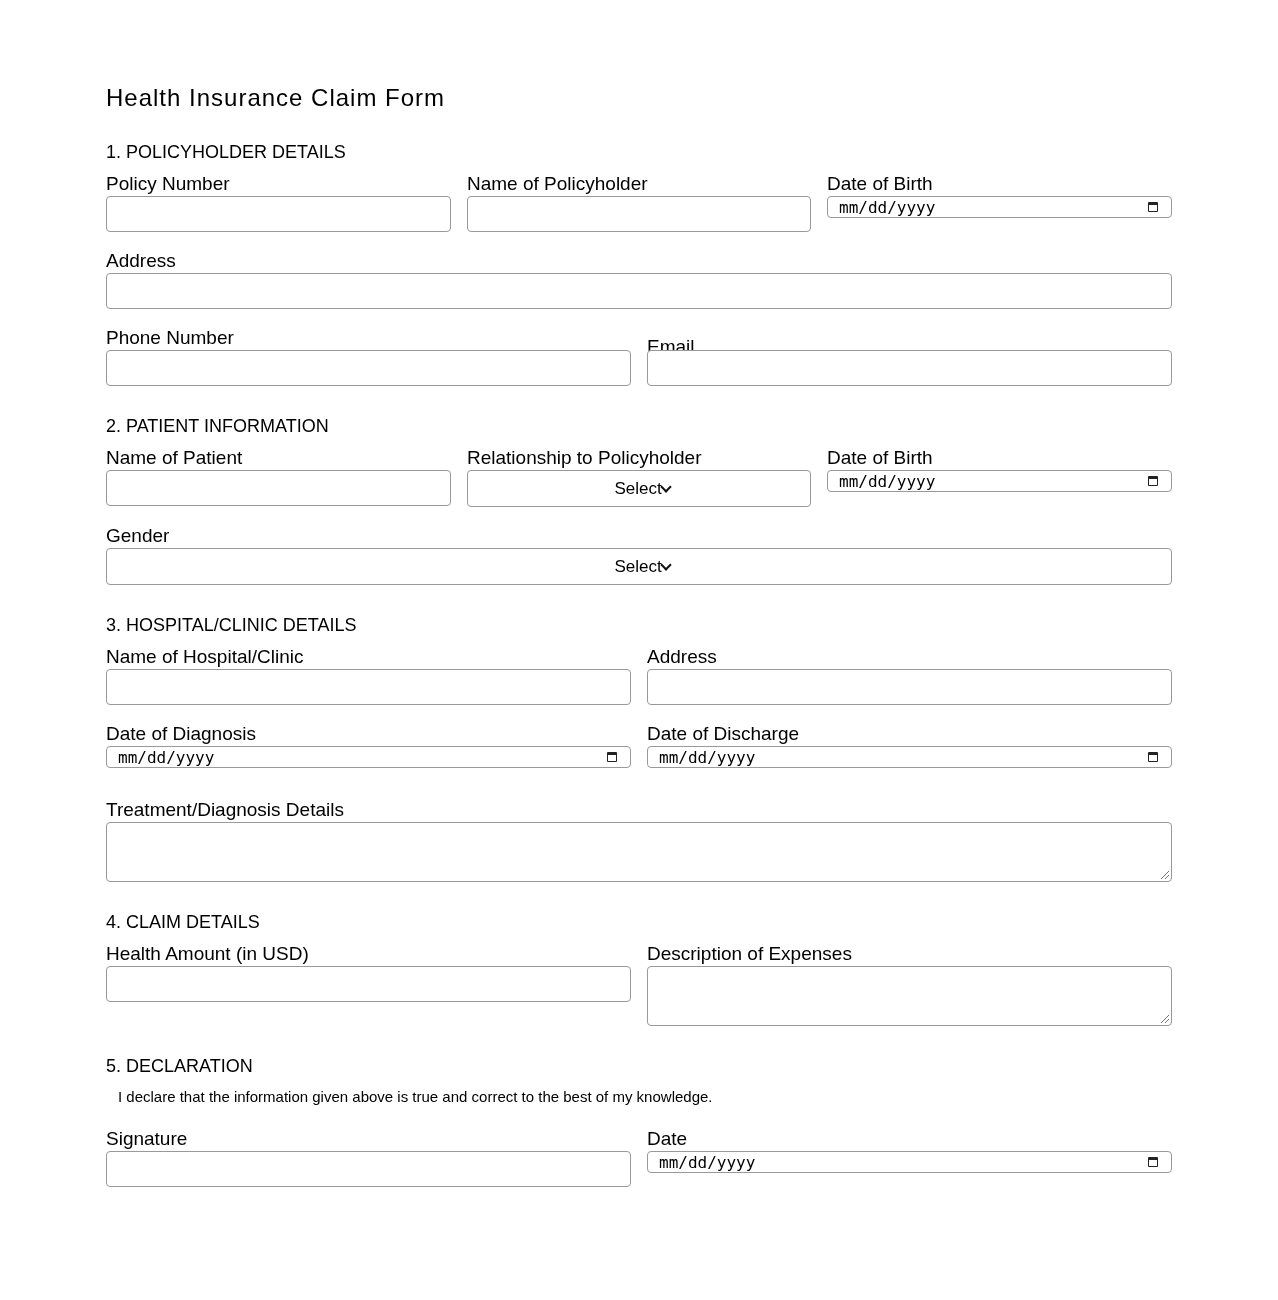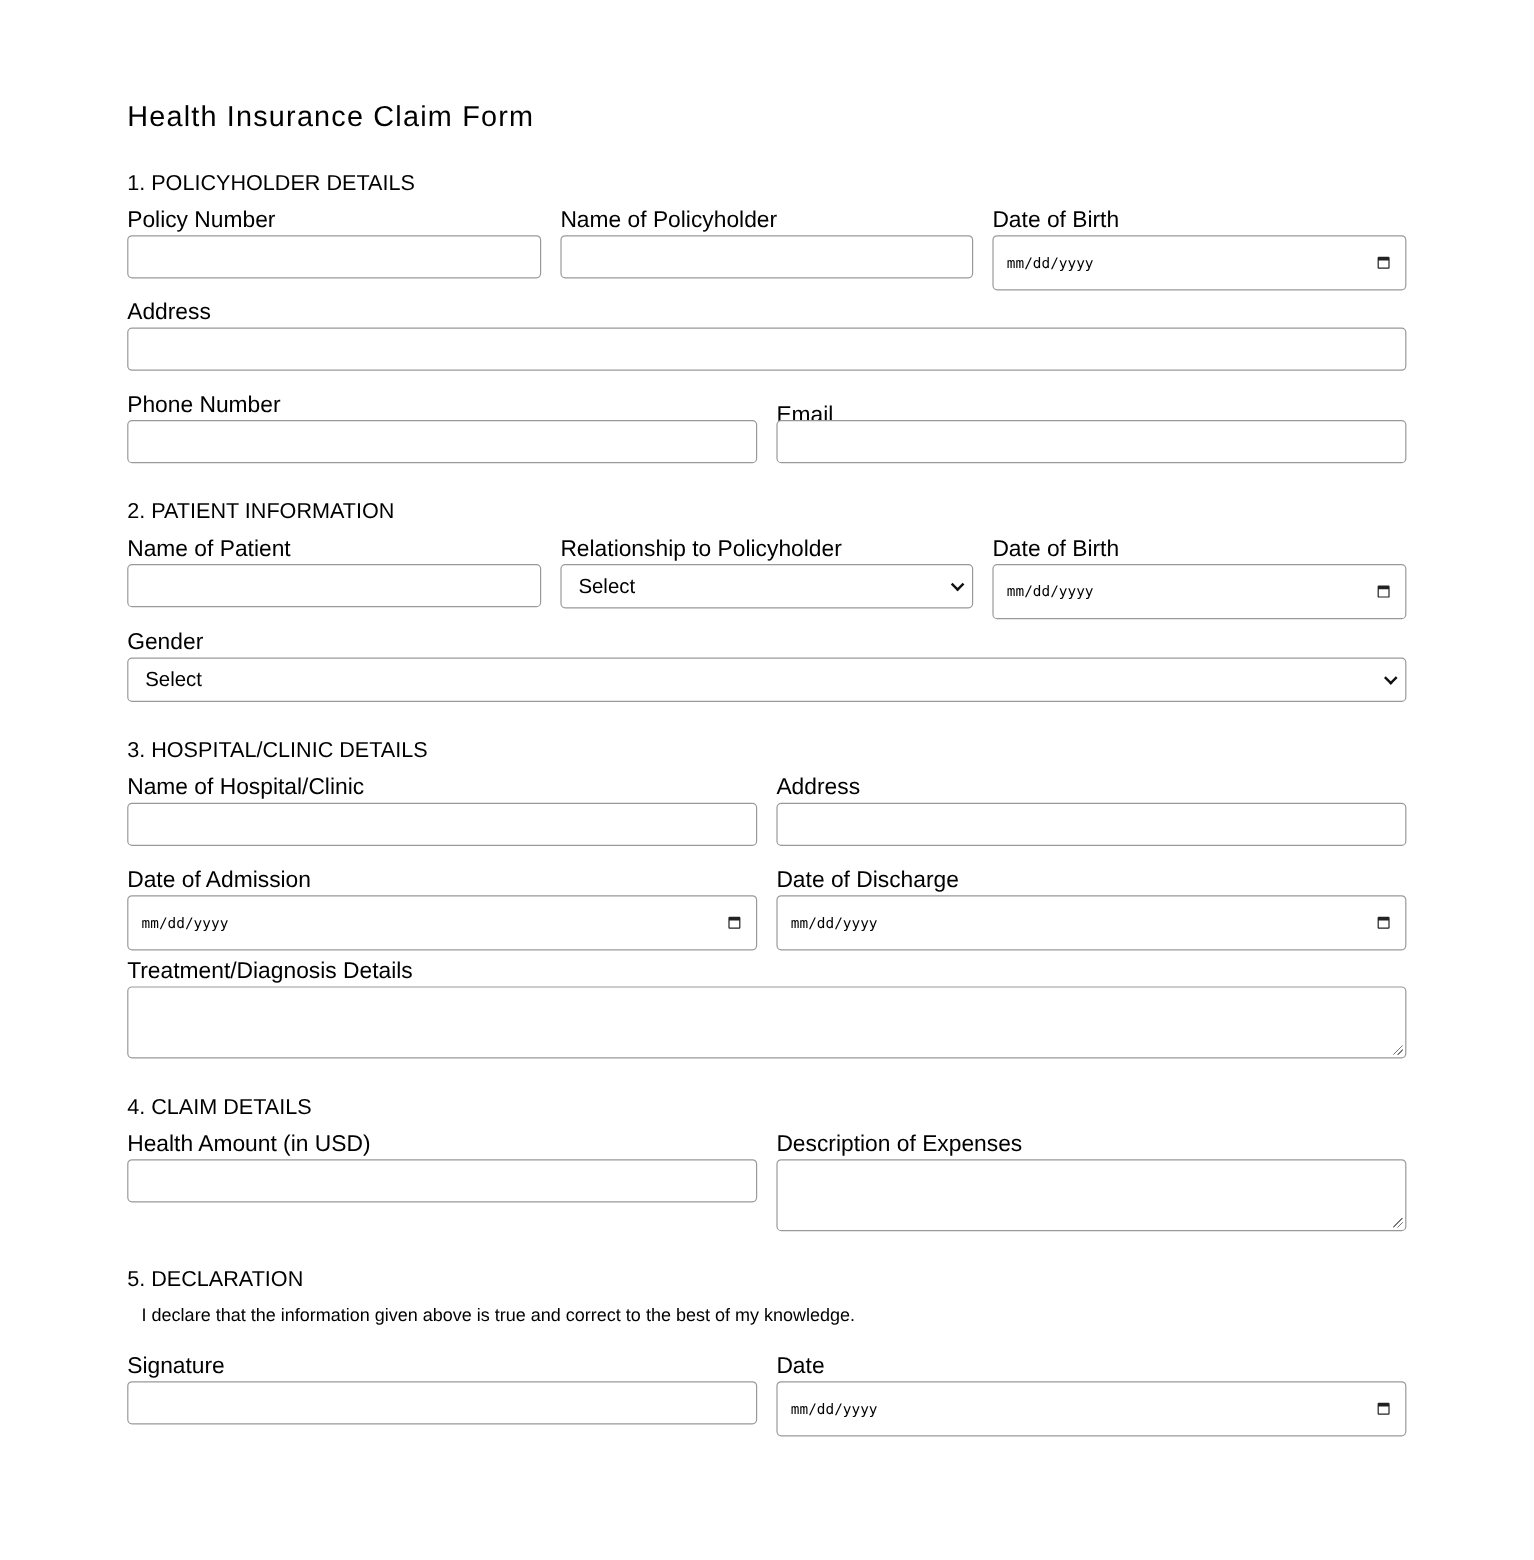--- a/index.html
+++ b/index.html
@@ -3,23 +3,23 @@
 <meta charset="utf-8">
 <style>
   html, body { margin: 0; padding: 0; background: #ffffff; }
   body { font-family: "Liberation Sans", sans-serif; color: #000; width: 1278px; height: 1300px; position: relative; }
   .container { position: absolute; left: 106px; top: 0; width: 1066px; }
   h1 { font-size: 24px; font-weight: normal; letter-spacing: 1px; margin: 0; position: absolute; top: 84px; left: 0; white-space: nowrap; }
   .section-title { position: absolute; left: 0; font-size: 18px; font-weight: normal; margin: 0; white-space: nowrap; }
   .label { position: absolute; font-size: 19px; white-space: nowrap; }
   .field { position: absolute; box-sizing: border-box; border: 1px solid #999; border-radius: 4px; background: #fff; }
   .input { height: 36px; }
-  .date { height: 46px; font-family: "DejaVu Sans Mono", monospace; font-size: 12px; display: flex; align-items: center; padding-left: 11px; justify-content: space-between; padding-right: 13px; }
+  .date { height: 22px; font-family: "DejaVu Sans Mono", monospace; font-size: 16px; display: flex; align-items: center; padding-left: 11px; justify-content: space-between; padding-right: 13px; }
   .cal { width: 10px; height: 10px; border: 1.5px solid #222; border-top-width: 3px; border-radius: 1px; box-sizing: border-box; }
-  .select { height: 37px; font-size: 17px; display: flex; align-items: center; padding-left: 14px; justify-content: space-between; padding-right: 6px; }
+  .select { height: 37px; font-size: 17px; display: flex; align-items: center; padding-left: 14px; justify-content: center; padding-right: 6px; }
   .chev { width: 6px; height: 6px; border-right: 2px solid #111; border-bottom: 2px solid #111; transform: rotate(45deg); margin-top: -4px; margin-right: 2px; }
   .textarea { height: 60px; }
   .grip { position: absolute; right: 2px; bottom: 2px; width: 8px; height: 8px;
     background: linear-gradient(135deg, transparent 45%, #777 45%, #777 52%, transparent 52%, transparent 70%, #777 70%, #777 77%, transparent 77%); }
   .decl { position: absolute; left: 12px; font-size: 15px; white-space: nowrap; }
 </style>
 </head>
 <body>
 
 <div class="container">
@@ -63,21 +63,21 @@
     <span>Select</span>
     <span class="chev"></span>
   </div>
 
   <h2 class="section-title" style="top:615px">3. HOSPITAL/CLINIC DETAILS</h2>
   <div class="label" style="top:646px;left:0">Name of Hospital/Clinic</div>
   <div class="label" style="top:646px;left:541px">Address</div>
   <div class="field input" style="top:669px;left:0;width:525px"></div>
   <div class="field input" style="top:669px;left:541px;width:525px"></div>
 
-  <div class="label" style="top:723px;left:0">Date of Admission</div>
+  <div class="label" style="top:723px;left:0">Date of Diagnosis</div>
   <div class="label" style="top:723px;left:541px">Date of Discharge</div>
   <div class="field date" style="top:746px;left:0;width:525px">
     <span>mm/dd/yyyy</span>
     <span class="cal"></span>
   </div>
   <div class="field date" style="top:746px;left:541px;width:525px">
     <span>mm/dd/yyyy</span>
     <span class="cal"></span>
   </div>
 

